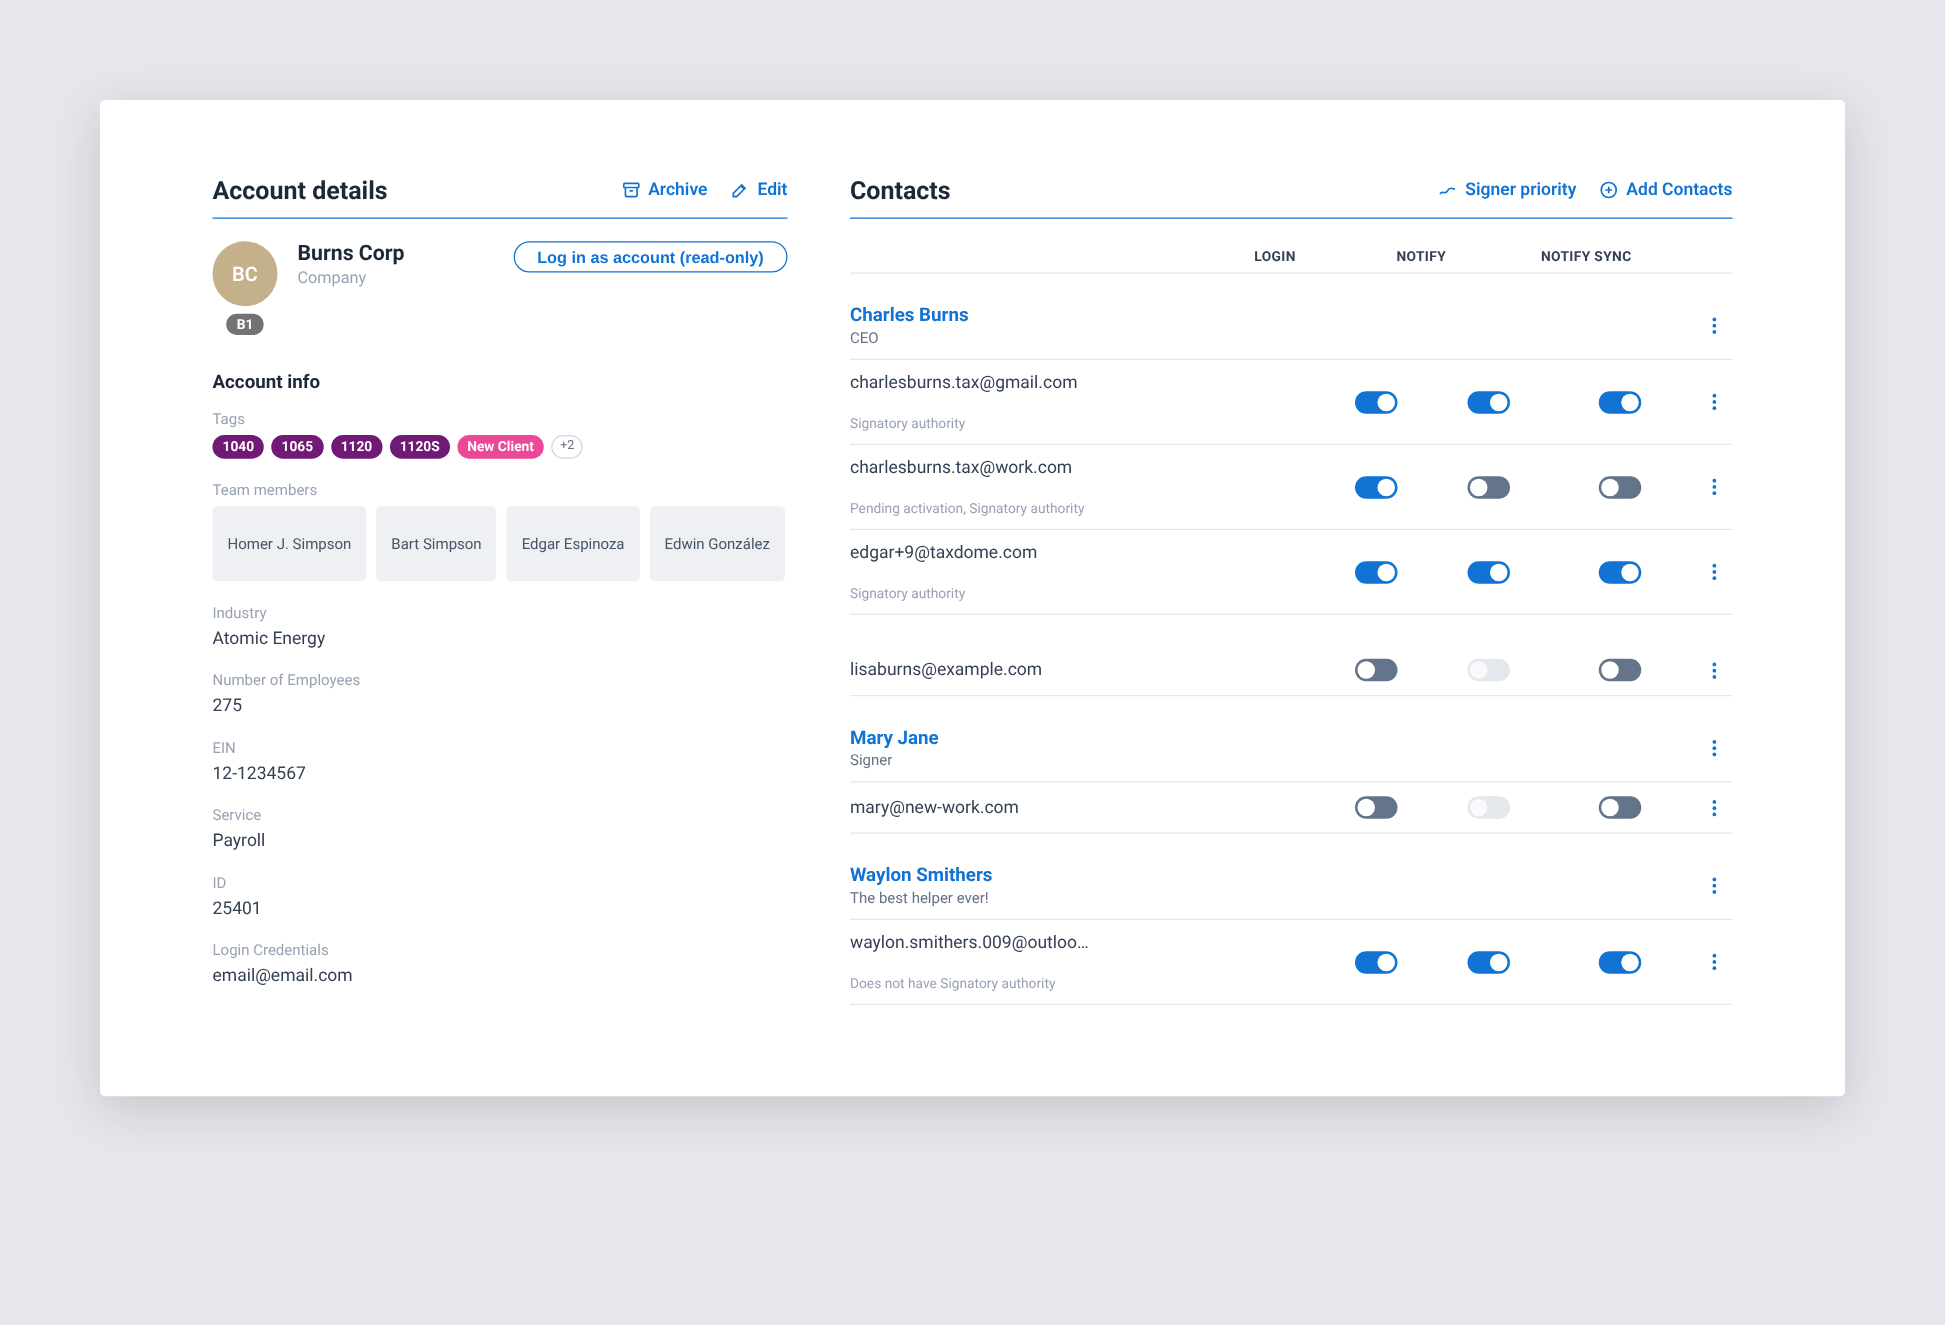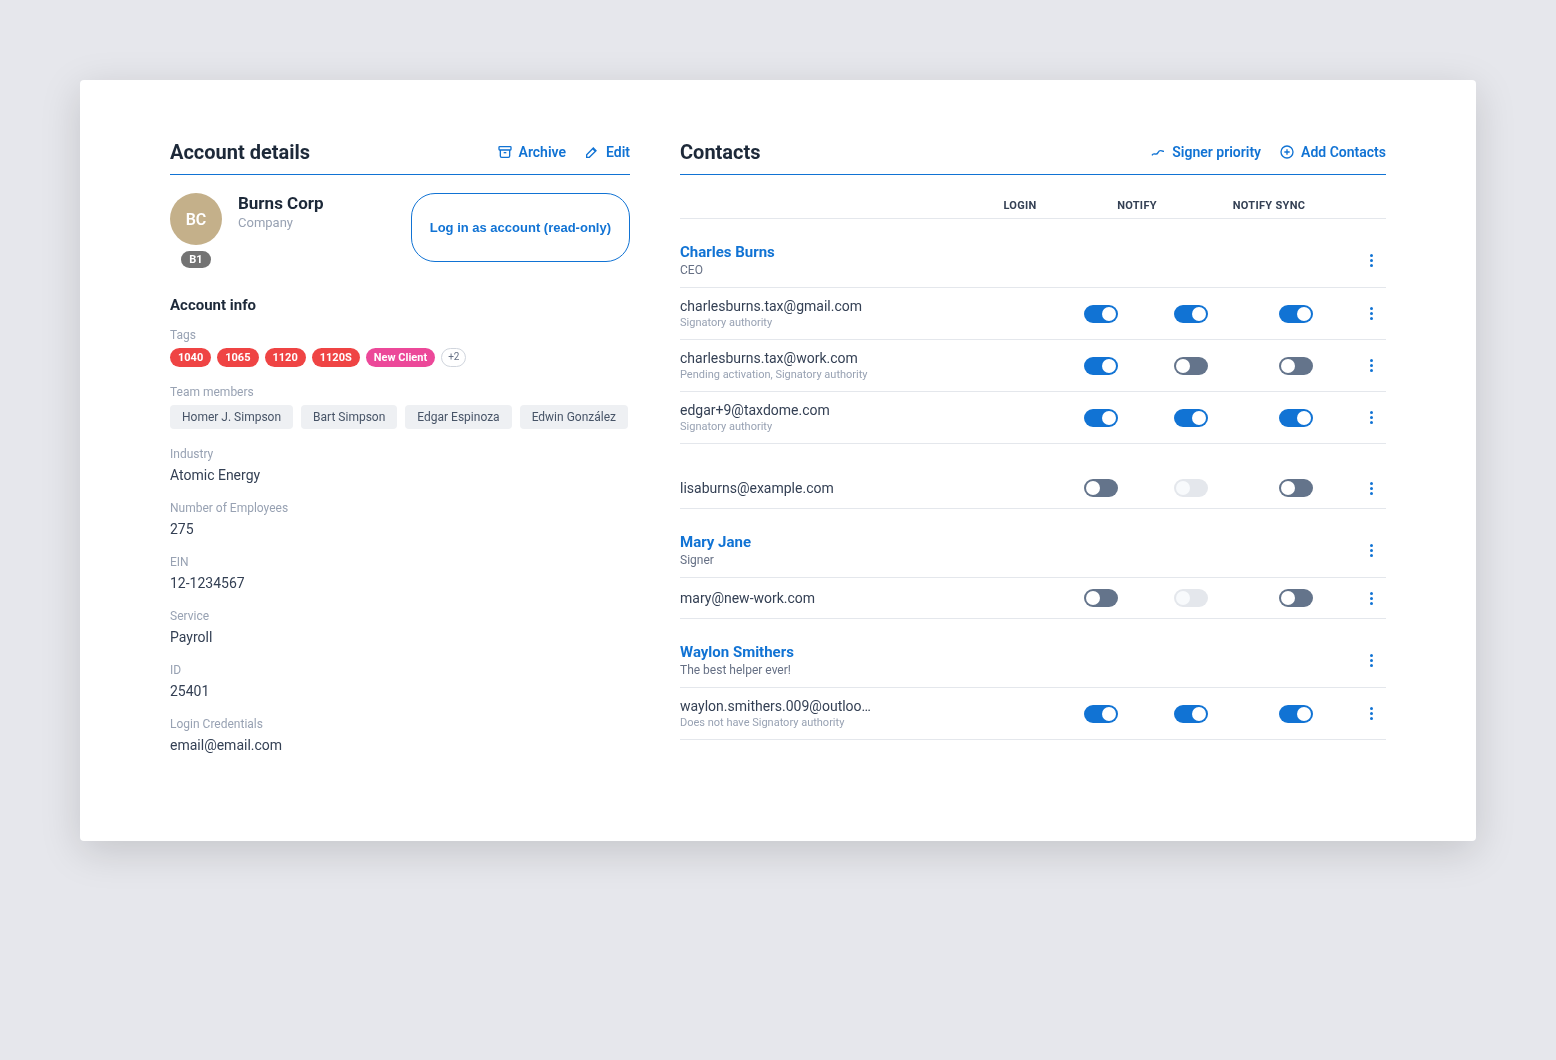--- a/index.html
+++ b/index.html
@@ -61,37 +61,37 @@
   padding: 2px 8px; border-radius: 10px;
 }
 .account-name { font-size: 17px; font-weight: 700; color: #1d2939; }
 .account-sub { font-size: 13px; color: #98a2b3; margin-top: 2px; }
 .btn-outline {
   margin-left: auto;
   border: 1.5px solid #1173d4;
   color: #1173d4;
   background: #fff;
   border-radius: 24px;
-  padding: 26px 18px;
+  padding: 4px 18px;
   font-weight: 600;
   font-size: 13px;
   cursor: pointer;
 }
 
 .subsection-title { font-size: 15px; font-weight: 700; color: #1d2939; margin-bottom: 14px; }
 .field-label { font-size: 12px; color: #98a2b3; margin-bottom: 6px; }
 .field-value { font-size: 14px; color: #344054; margin-bottom: 18px; }
 
 .tag-row { display: flex; flex-wrap: wrap; gap: 6px; margin-bottom: 18px; }
-.tag-red { background:#ef4444; color:#fff; font-size:11px; font-weight:700; padding:3px 8px; border-radius:10px; }
+.tag-red { background:#701a75; color:#fff; font-size:11px; font-weight:700; padding:3px 8px; border-radius:10px; }
 .tag-pink { background:#ec4899; color:#fff; font-size:11px; font-weight:700; padding:3px 8px; border-radius:10px; }
 .tag-more { border:1px solid #d0d5dd; color:#667085; font-size:10px; padding:2px 6px; border-radius:10px; }
 
 .chip-row { display: flex; flex-wrap: wrap; gap: 8px; margin-bottom: 18px; }
-.chip { background:#eef0f3; color:#475467; font-size:12px; padding:5px 12px; border-radius:4px; }
+.chip { background:#eef0f3; color:#475467; font-size:12px; padding:23px 12px; border-radius:4px; }
 
 
 .contacts-head {
   display: grid;
   grid-template-columns: 1fr 90px 90px 120px 30px;
   font-size: 11px;
   font-weight: 700;
   color: #344054;
   letter-spacing: 0.3px;
   padding: 6px 0;
@@ -113,21 +113,21 @@
 .contact-role { color:#667085; font-size:12px; margin-top:2px; }
 
 .email-row {
   display: grid;
   grid-template-columns: 1fr 90px 90px 120px 30px;
   align-items: center;
   padding: 10px 0;
   border-bottom: 1px solid #e4e7ec;
 }
 .email-text { font-size:14px; color:#344054; overflow:hidden; text-overflow:ellipsis; white-space:nowrap; }
-.email-sub { font-size:11px; color:#98a2b3; margin-top:2px; }
+.email-sub { font-size:11px; color:#98a2b3; margin-top:18px; }
 
 .toggle {
   width: 34px; height: 18px; border-radius: 10px;
   position: relative; cursor: pointer; margin: 0 auto;
 }
 .toggle::after {
   content:''; position:absolute; width:14px; height:14px;
   border-radius:50%; background:#fff; top:2px;
 }
 .toggle.on { background:#1173d4; }

